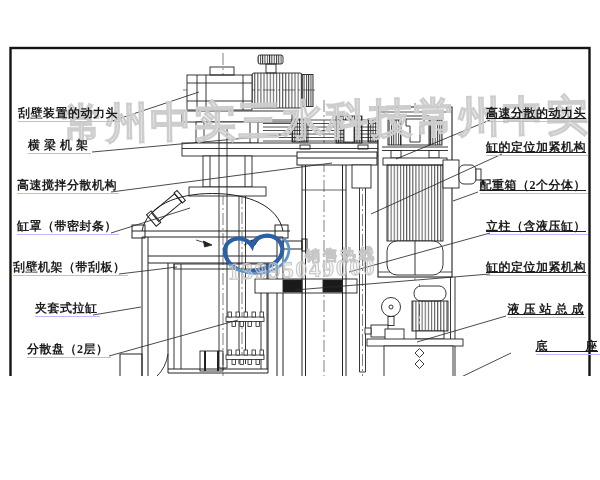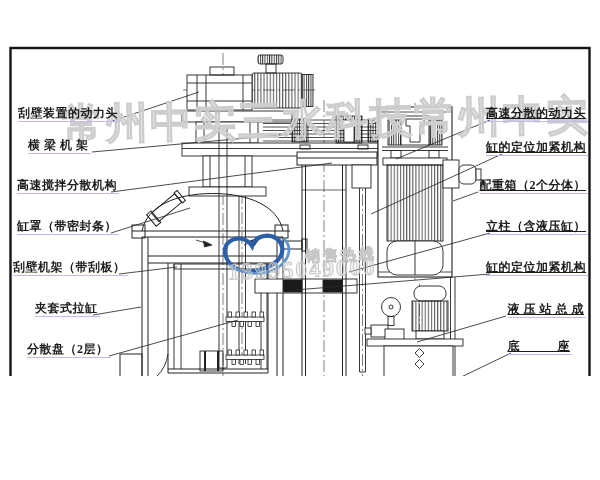--- a/index.html
+++ b/index.html
@@ -321,17 +321,17 @@
   <div class="lbl" style="left:13px;top:261px;">刮壁机架（带刮板）</div>
   <div class="lbl" style="left:35px;top:302px;">夹套式拉缸</div>
   <div class="lbl" style="left:27px;top:343px;">分散盘（2层）</div>
 
   <div class="lbl right" style="right:12px;top:107px;">高速分散的动力头</div>
   <div class="lbl right" style="right:12px;top:141px;">缸的定位加紧机构</div>
   <div class="lbl right" style="right:12px;top:179px;">配重箱（2个分体）</div>
   <div class="lbl right" style="right:12px;top:220px;">立柱（含液压缸）</div>
   <div class="lbl right" style="right:12px;top:261px;margin-left:31px;">缸的定位加紧机构</div>
   <div class="lbl right" style="right:14px;top:303px;">液 压 站 总 成</div>
-  <div class="lbl right" style="right:28px;top:340px;">底　　　座</div>
+  <div class="lbl right" style="right:0;top:340px;">底　　　座</div>
 
   <div class="caption" style="left:386px;top:437px;">常州中实三水机械科技有限公司</div>
 
 </div>
 
 </body></html>

